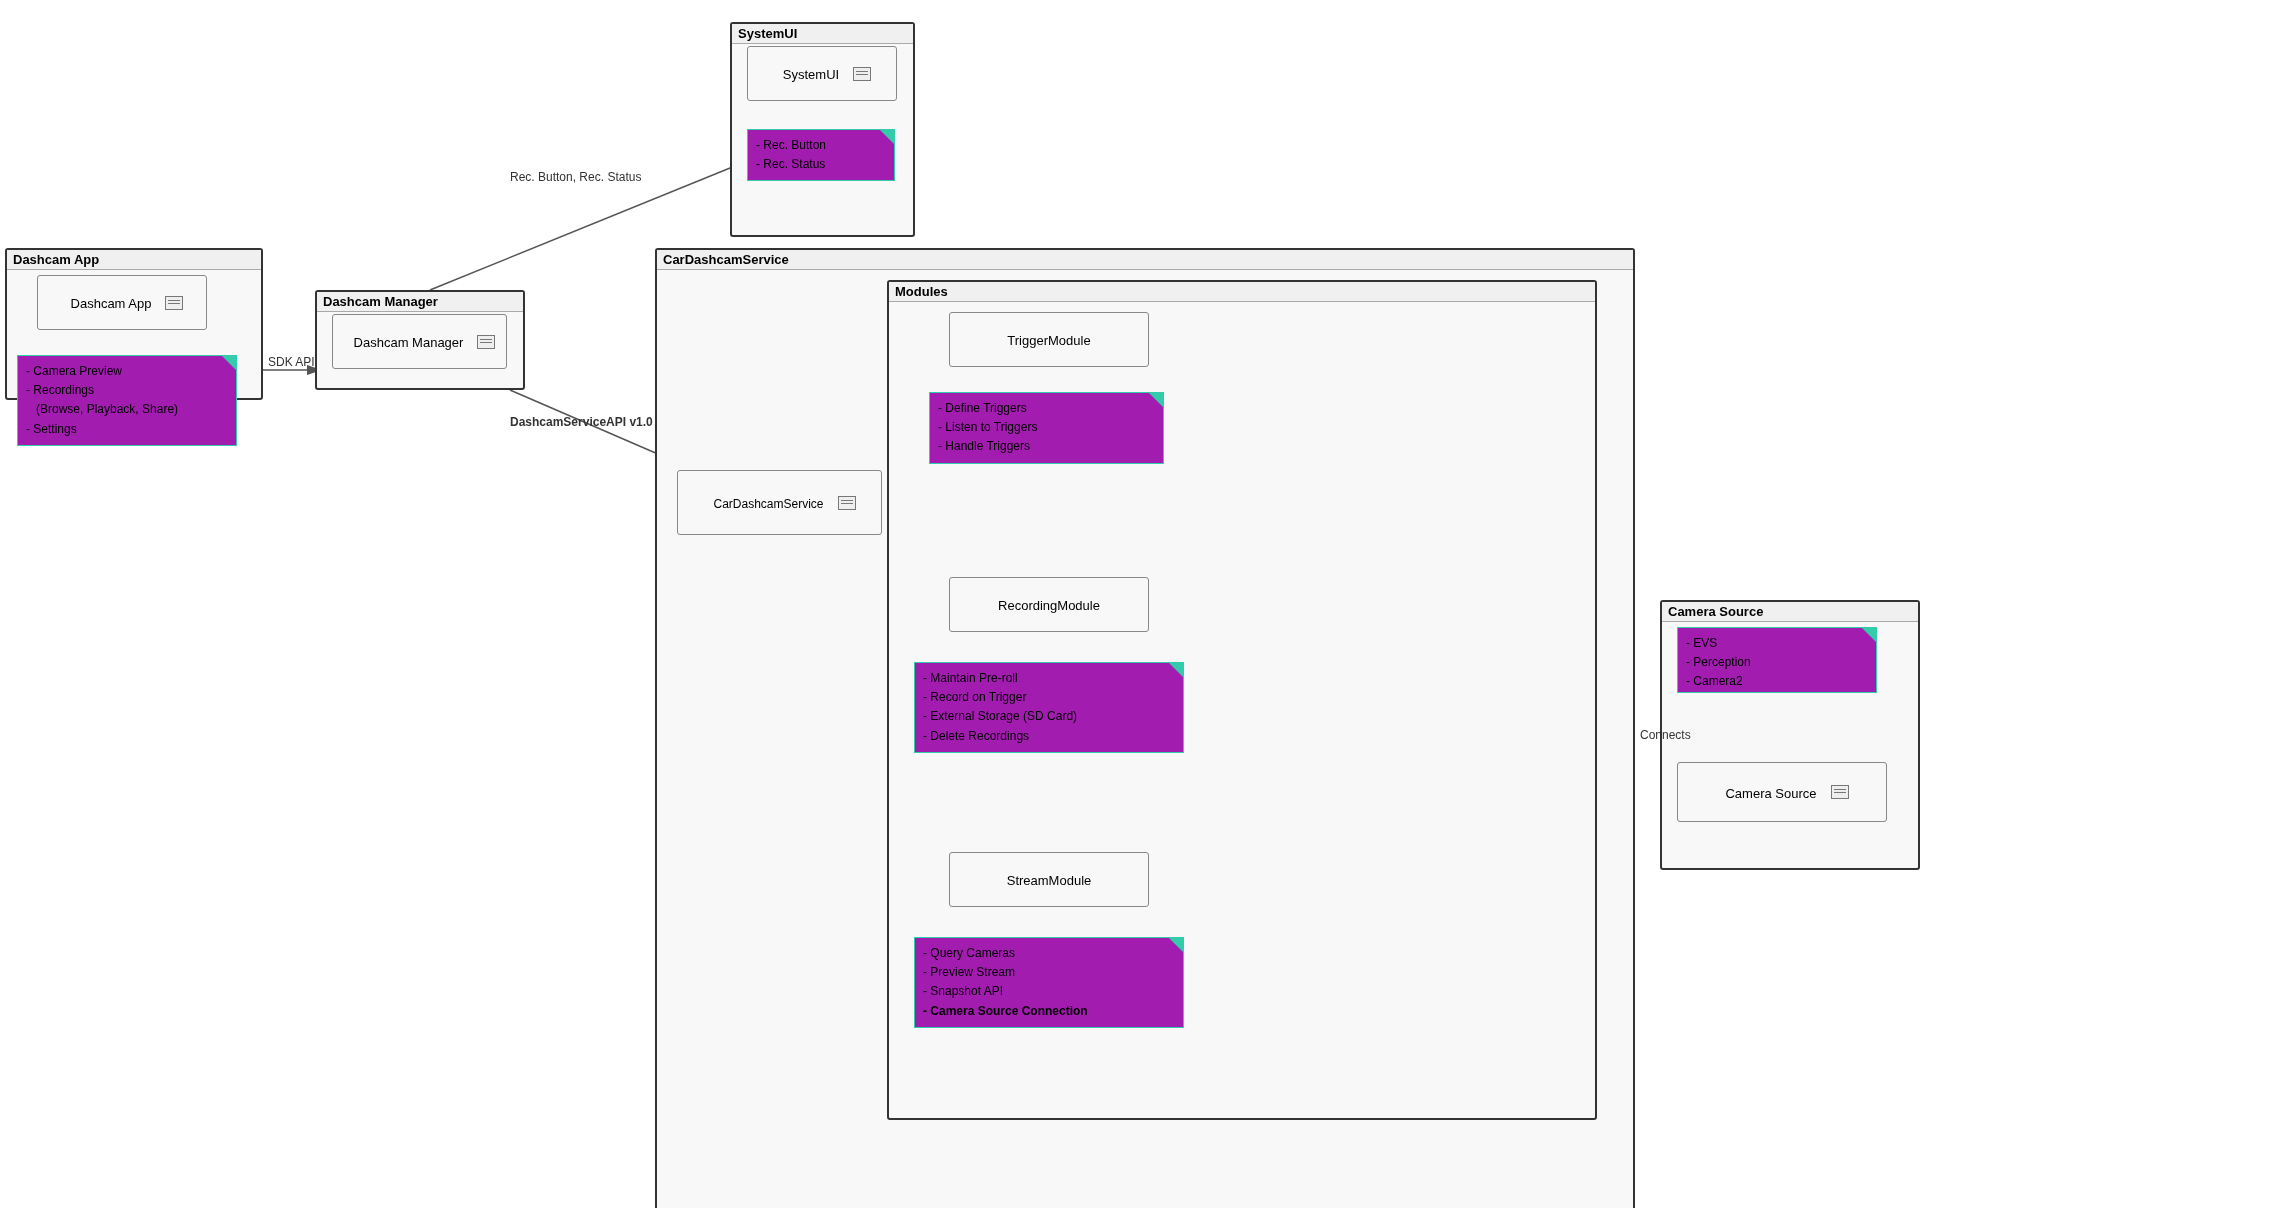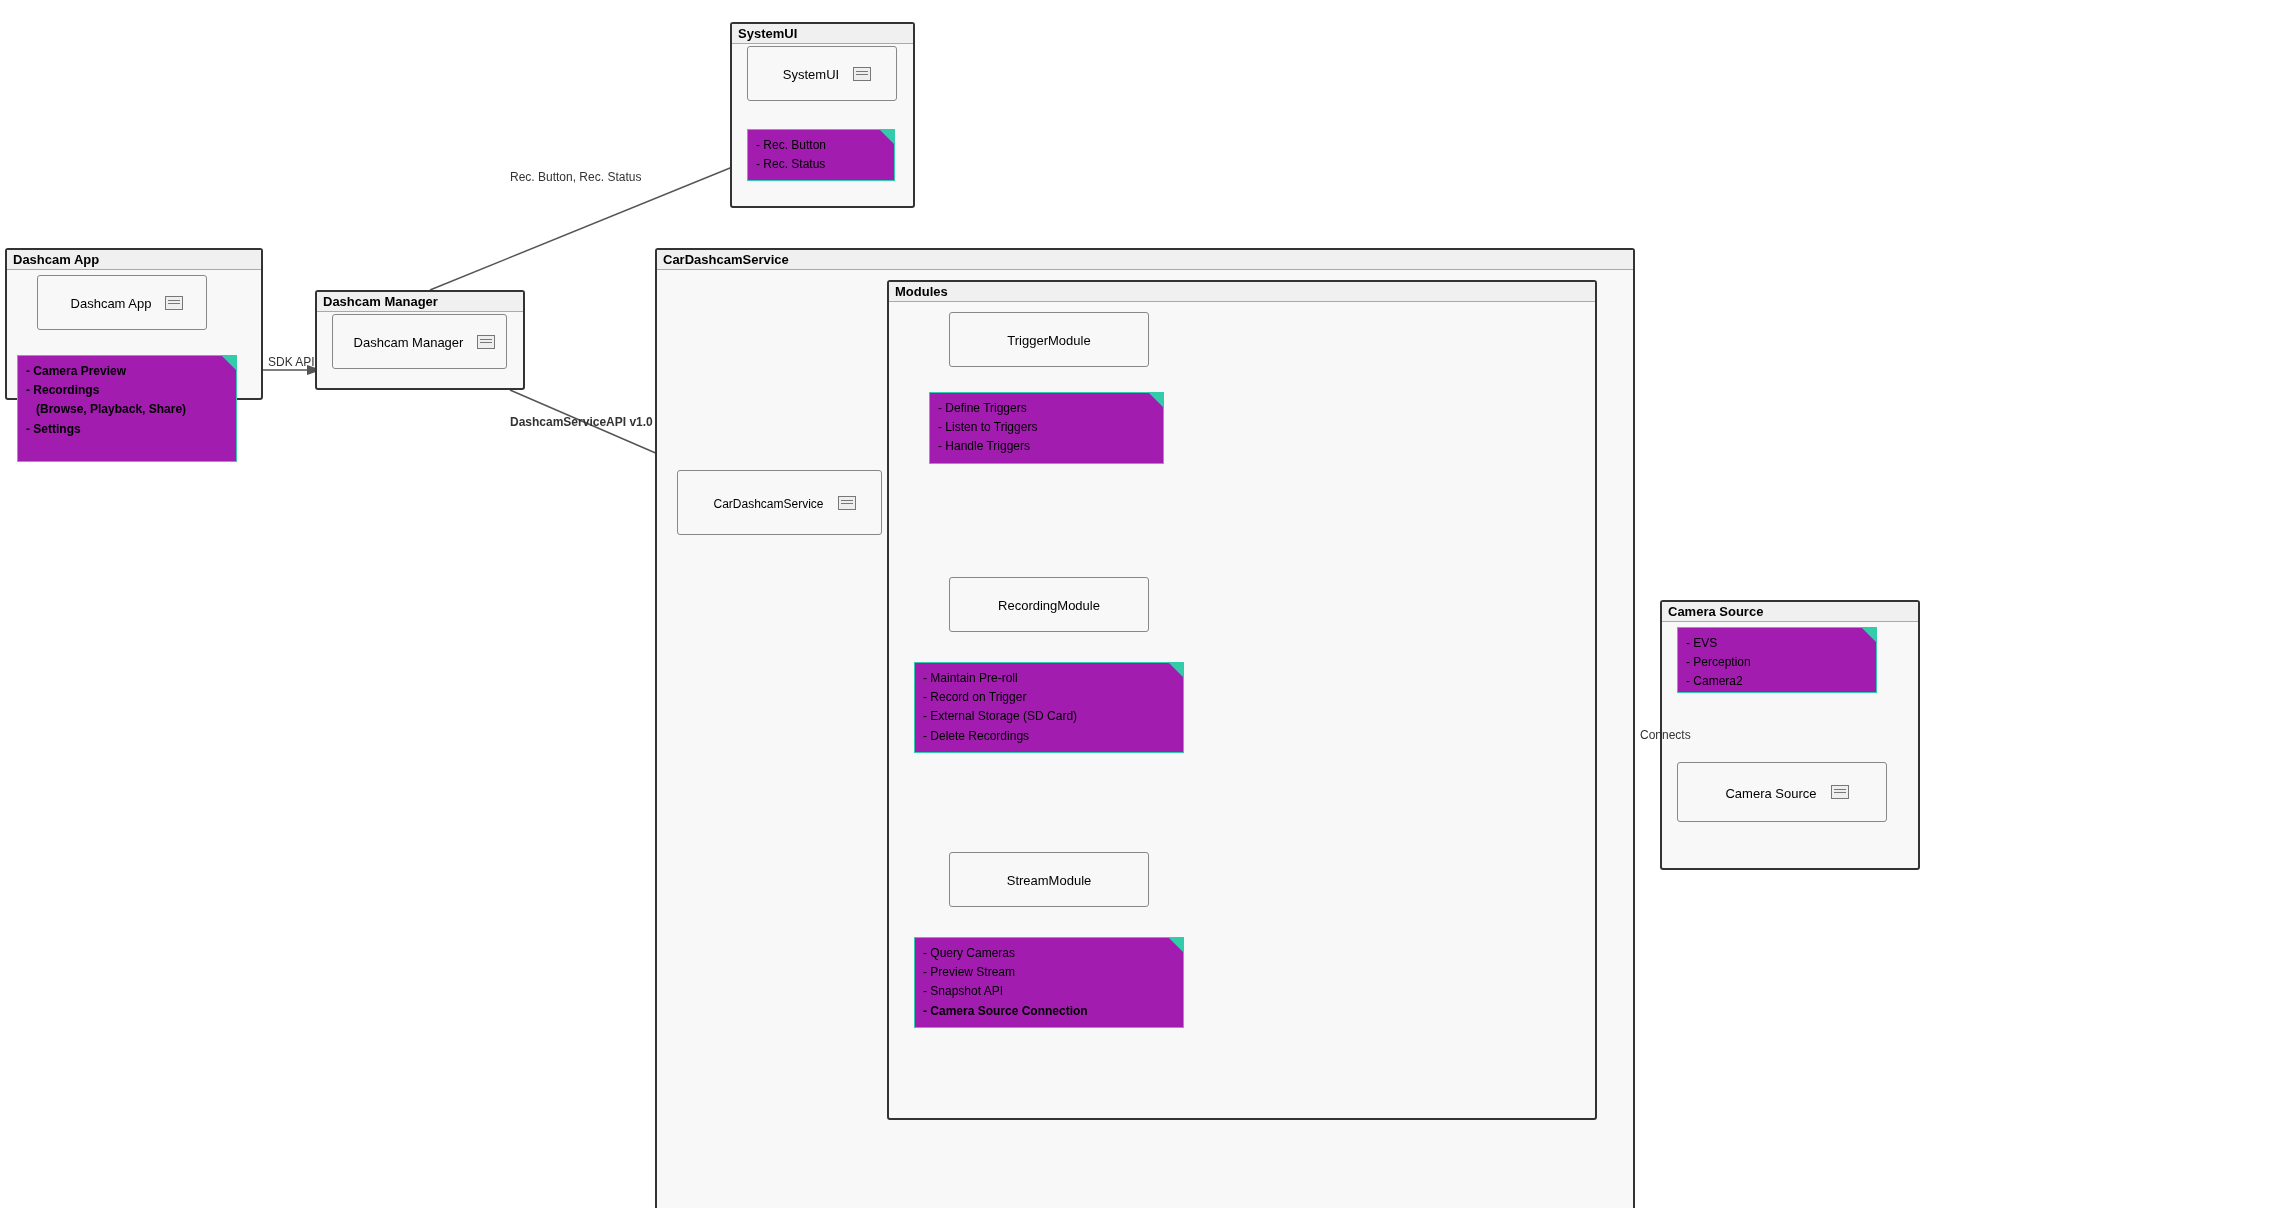--- a/index.html
+++ b/index.html
@@ -164,39 +164,39 @@
   <div class="component-box bold-title" style="left:5px; top:248px; width:258px; height:152px;">
     <div class="box-title-bar">Dashcam App</div>
 
     <div class="inner-box" style="left:30px; top:25px; width:170px; height:55px;">
       <div style="display:flex; align-items:center; justify-content:center; height:100%;">
         <span class="inner-box-title">Dashcam App</span>
         <span class="stereotype-icon"></span>
       </div>
     </div>
 
-    <div class="note-box" style="left:10px; top:105px; width:220px; padding:6px 16px 22px 8px;font-weight:bold;">
+    <div class="note-box" style="left:10px; top:105px; width:220px; padding:6px 16px 6px 8px;">
       <div>- Camera Preview</div>
       <div>- Recordings</div>
       <div style="padding-left:10px;">(Browse, Playback, Share)</div>
       <div>- Settings</div>
     </div>
   </div>
 
   <div class="component-box bold-title" style="left:315px; top:290px; width:210px; height:100px;">
     <div class="box-title-bar">Dashcam Manager</div>
     <div class="inner-box" style="left:15px; top:22px; width:175px; height:55px;">
       <div style="display:flex; align-items:center; justify-content:center; height:100%;">
         <span class="inner-box-title">Dashcam Manager</span>
         <span class="stereotype-icon"></span>
       </div>
     </div>
   </div>
 
-  <div class="component-box bold-title" style="left:730px; top:22px; width:185px; height:186px;">
+  <div class="component-box bold-title" style="left:730px; top:22px; width:185px; height:215px;">
     <div class="box-title-bar">SystemUI</div>
     <div class="inner-box" style="left:15px; top:22px; width:150px; height:55px;">
       <div style="display:flex; align-items:center; justify-content:center; height:100%;">
         <span class="inner-box-title">SystemUI</span>
         <span class="stereotype-icon"></span>
       </div>
     </div>
 
     <div class="note-box" style="left:15px; top:105px; width:148px; padding:6px 16px 6px 8px;">
       <div>- Rec. Button</div>

